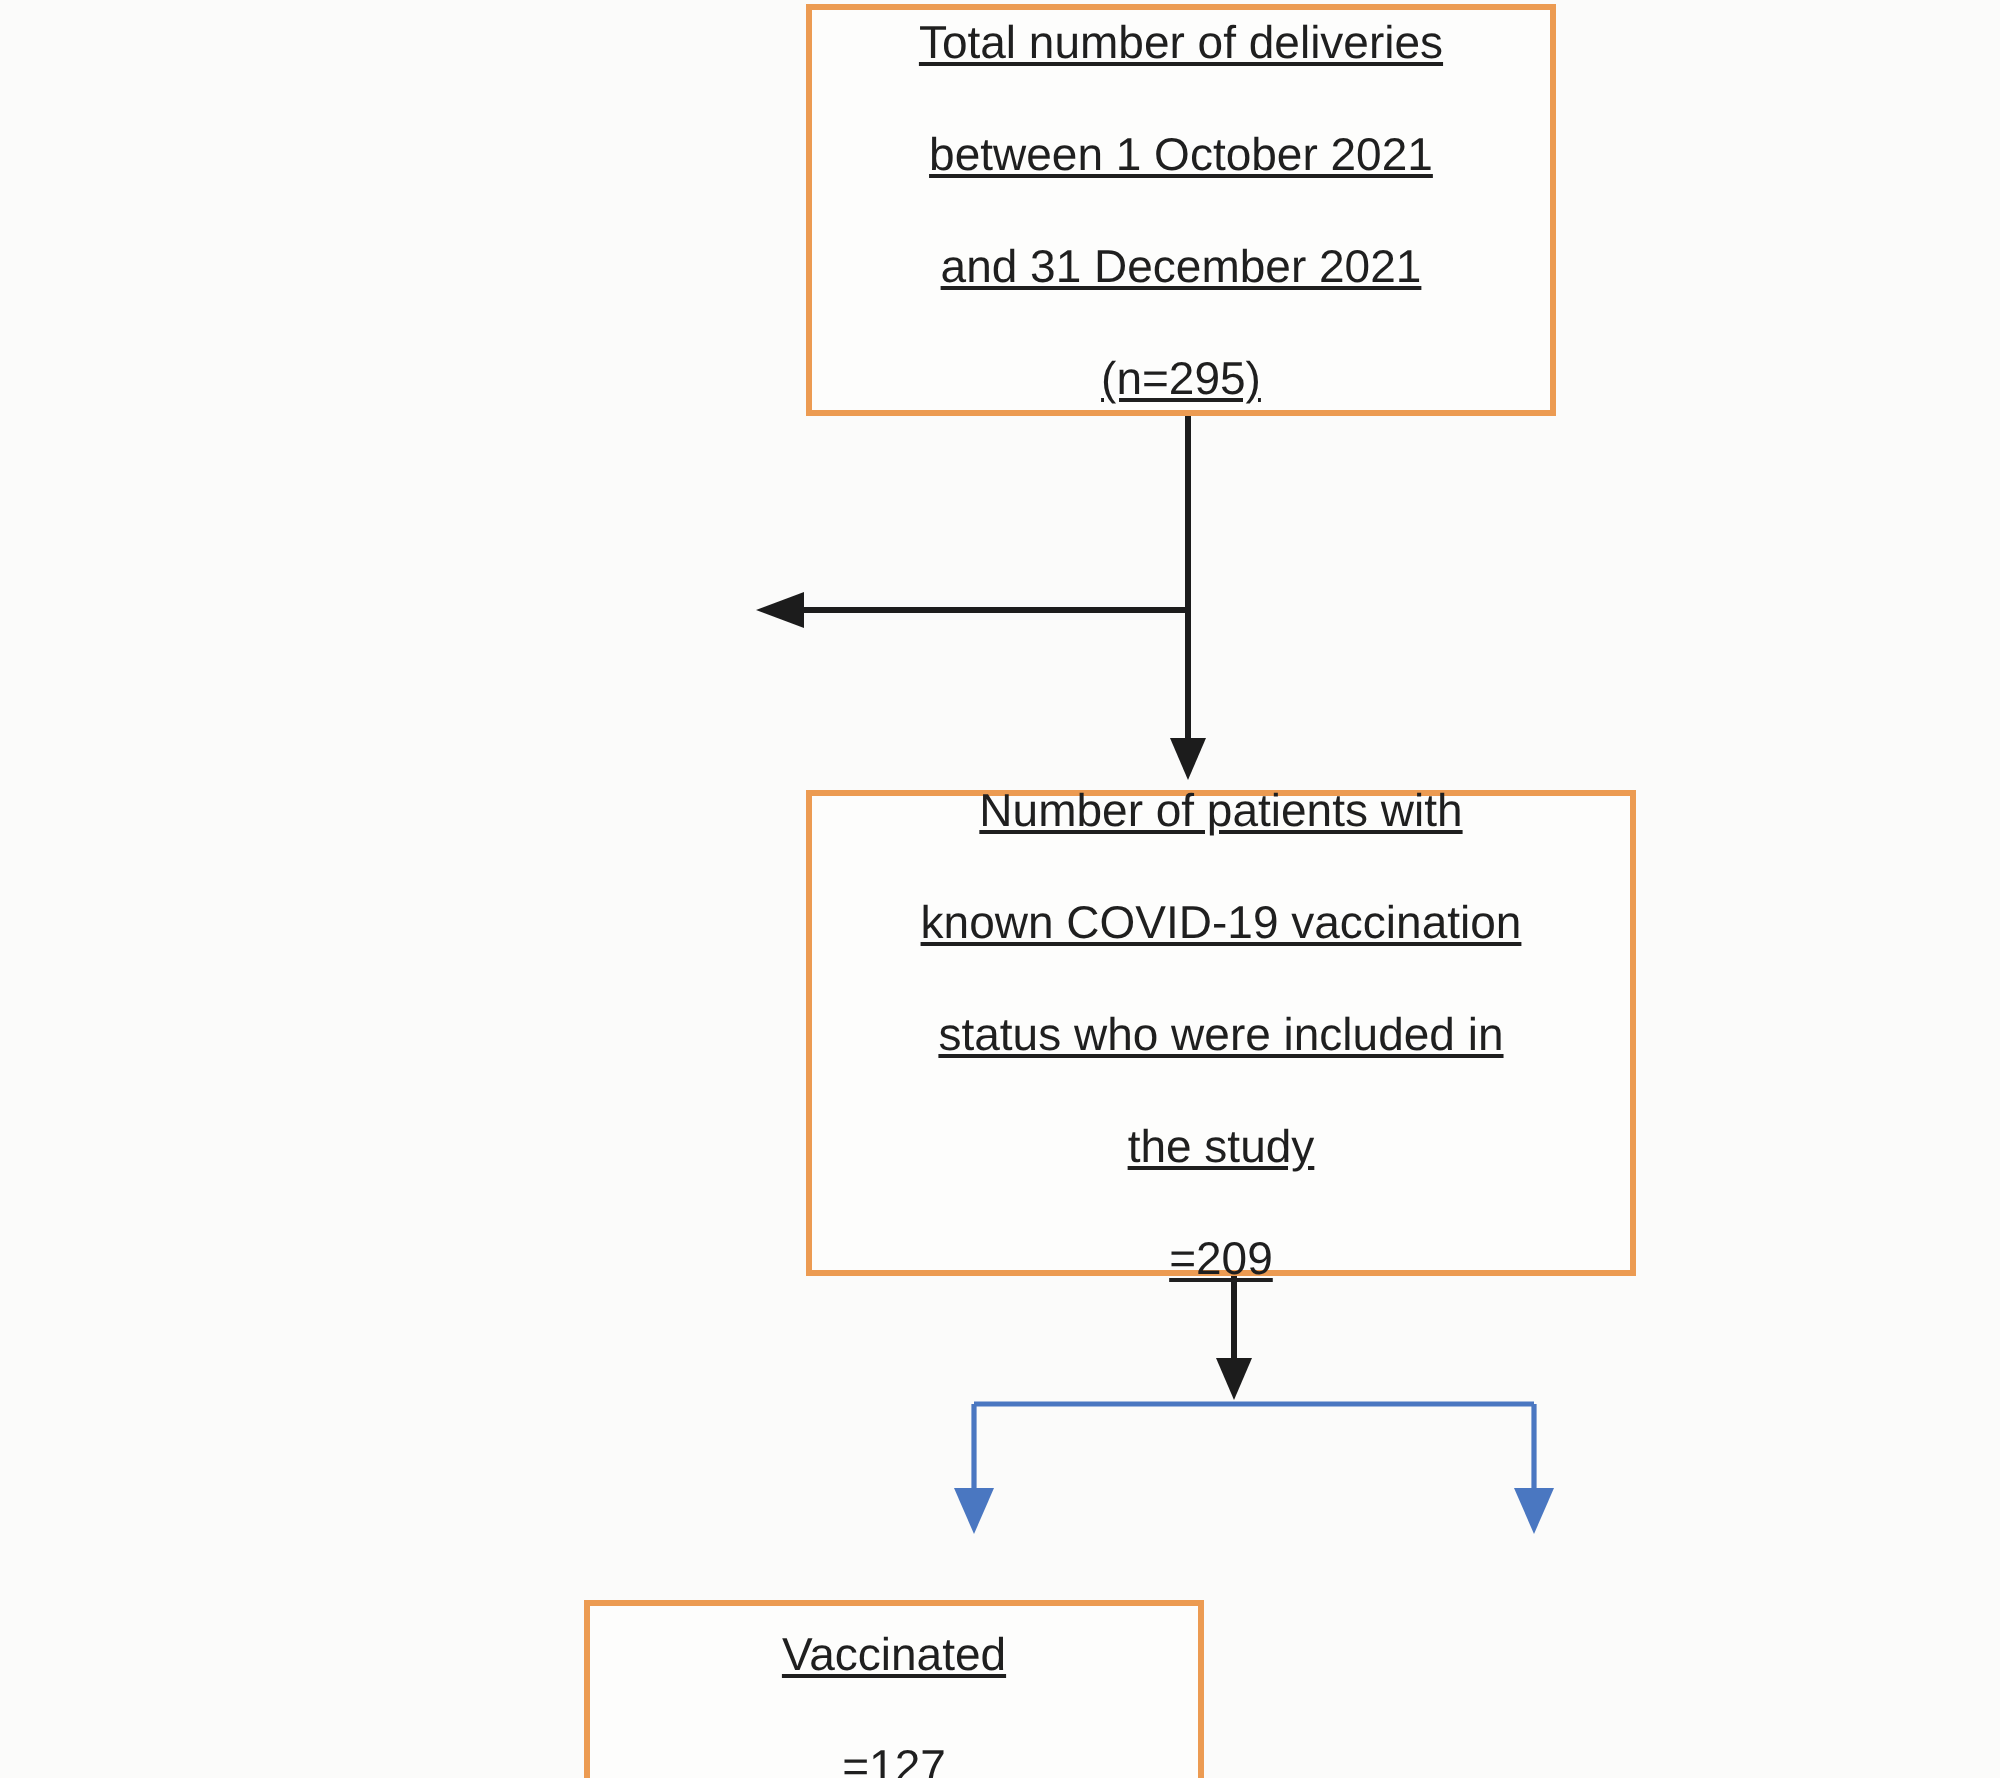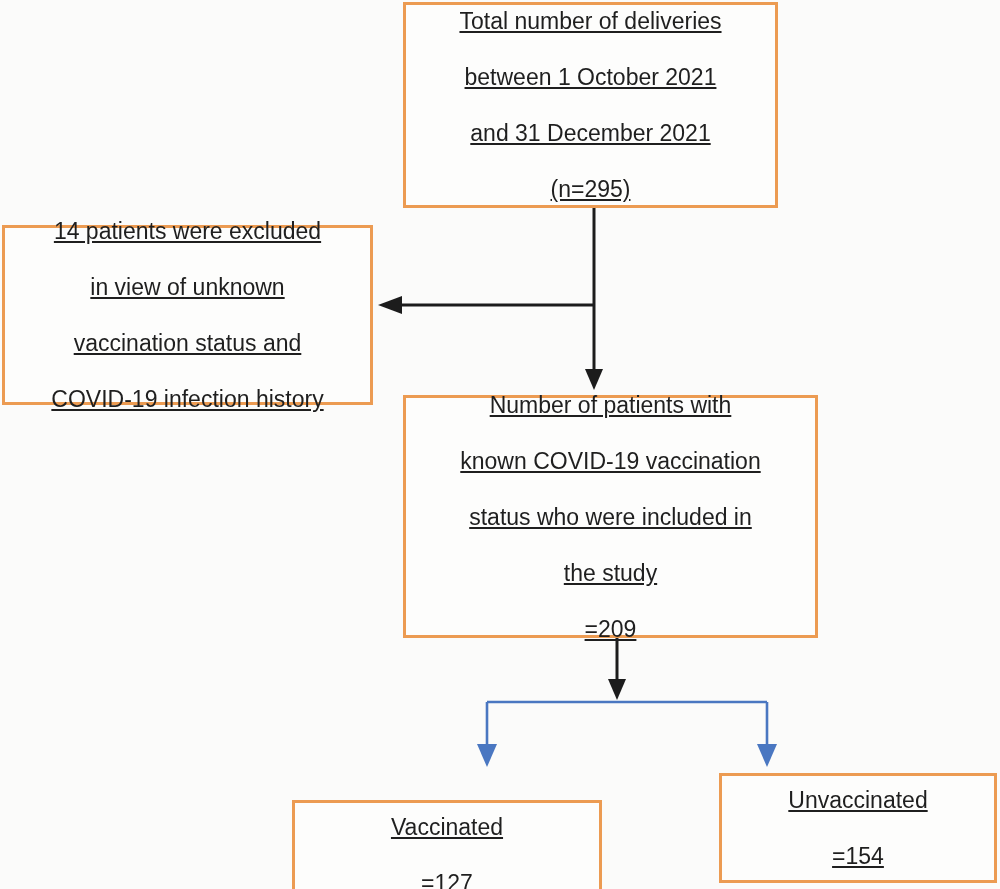--- a/index.html
+++ b/index.html
@@ -78,38 +78,28 @@
     </g>
   </svg>
 
   <div class="box box-total">
     <div class="box-text">Total number of deliveries
 between 1 October 2021
 and 31 December 2021
 (n=295)</div>
   </div>
 
-  <div class="box box-excluded">
-    <div class="box-text">14 patients were excluded
-in view of unknown
-vaccination status and
-COVID-19 infection history</div>
-  </div>
 
   <div class="box box-included">
     <div class="box-text">Number of patients with
 known COVID-19 vaccination
 status who were included in
 the study
 =209</div>
   </div>
 
   <div class="box box-vaccinated">
     <div class="box-text">Vaccinated
 =127</div>
   </div>
 
-  <div class="box box-unvaccinated">
-    <div class="box-text">Unvaccinated
-=154</div>
-  </div>
 
 </div>
 
 </body></html>

